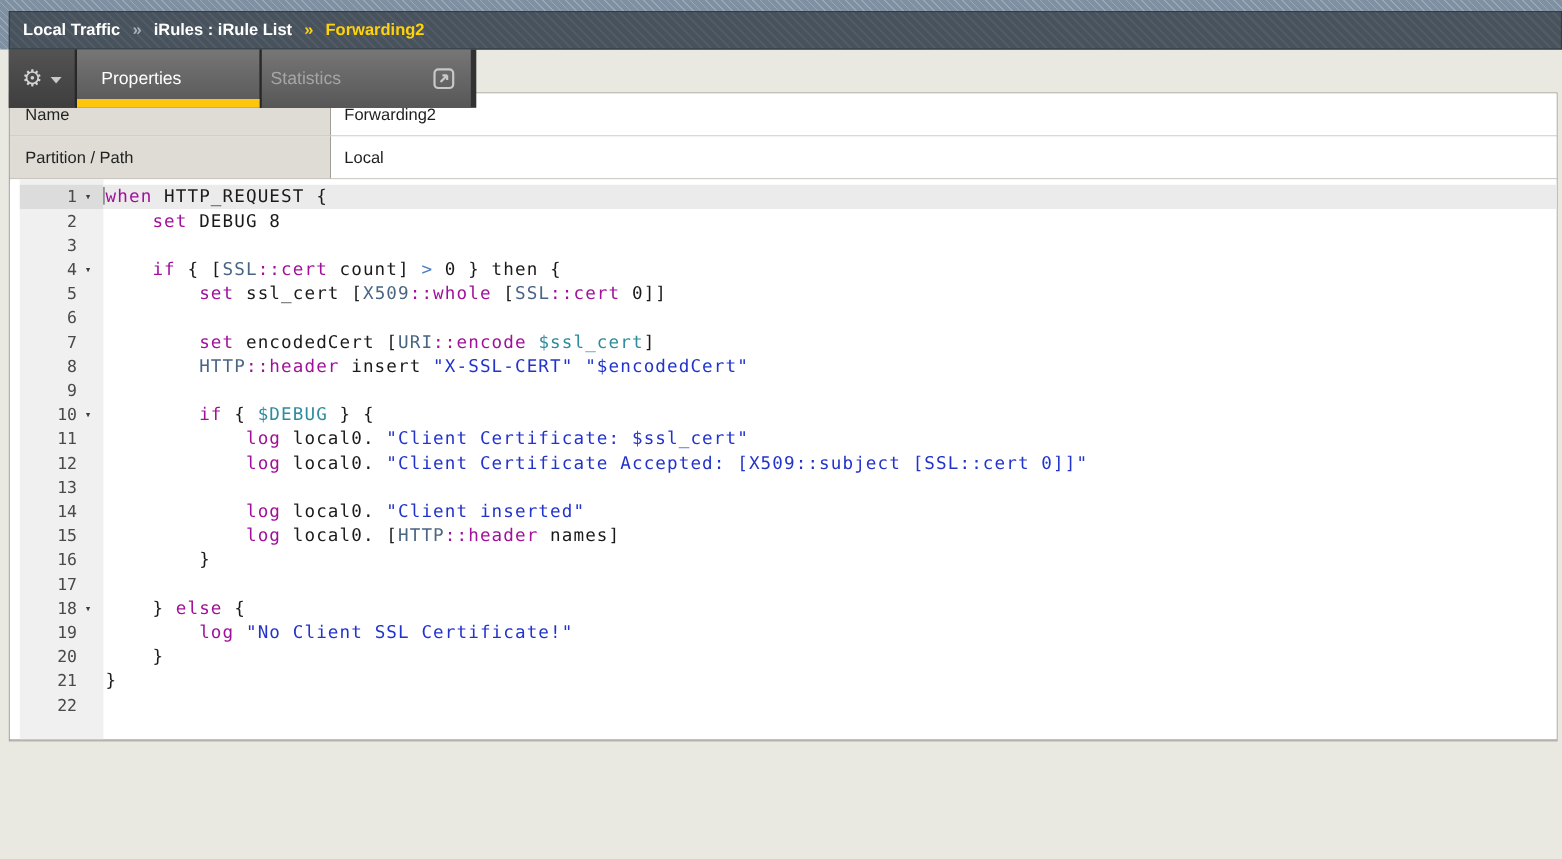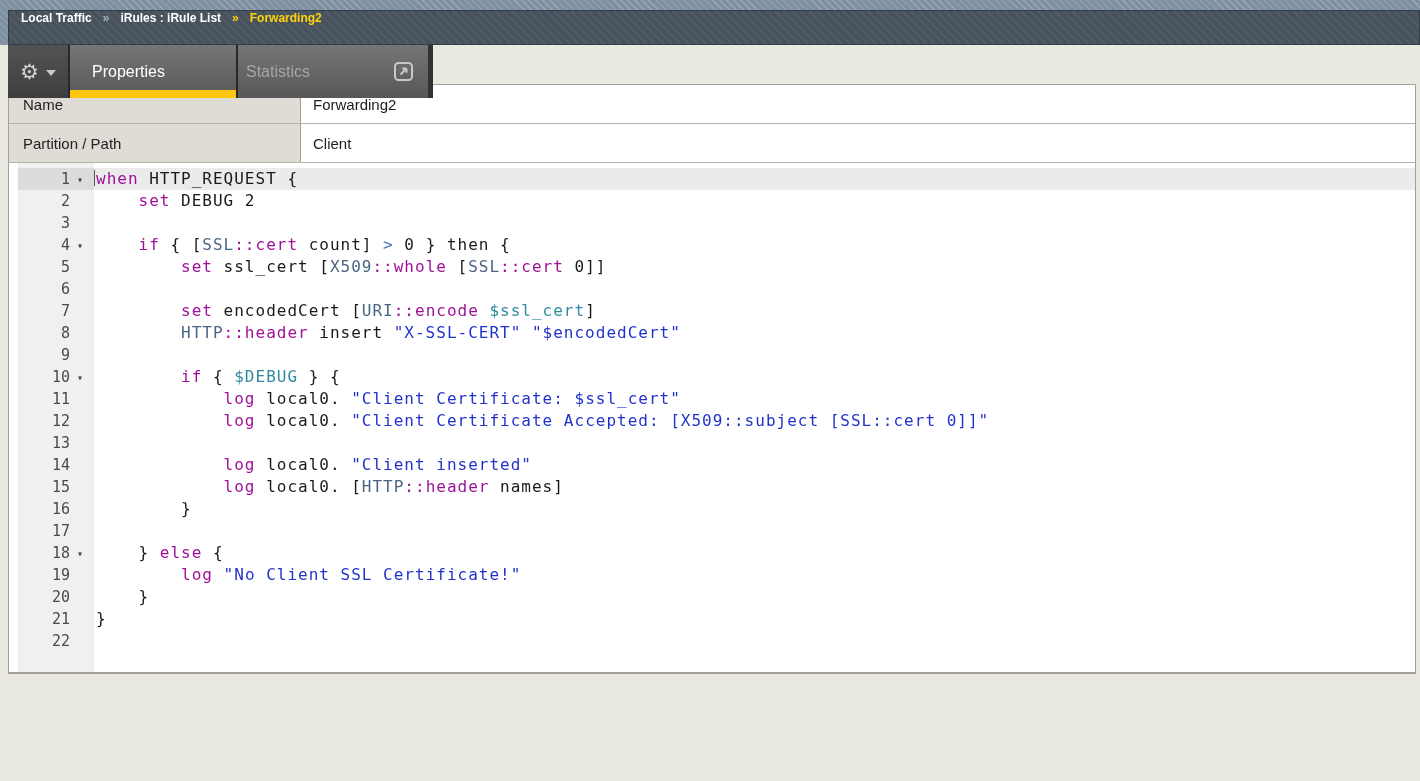--- a/index.html
+++ b/index.html
@@ -22,23 +22,23 @@
   
   .top-band{
     position:absolute;top:0;left:0;width:100%;height:45px;
     background:repeating-linear-gradient(45deg, rgba(255,255,255,.22) 0 1px, rgba(255,255,255,0) 1px 5px) #7e90a1;
   }
   
   .crumb-bar{
     position:absolute;top:10px;left:8px;right:0;height:35px;
     background:repeating-linear-gradient(45deg, rgba(255,255,255,.05) 0 2px, rgba(255,255,255,0) 2px 6px) #47525d;
     border:1px solid #333d46;
-    display:flex;align-items:flex-start;
+    display:flex;align-items:center;
     padding-left:12px;
-    font-size:12px;font-weight:bold;color:#ffffff;
+    font-size:15px;font-weight:bold;color:#ffffff;
   }
   .crumb-sep{color:#aab3bb;margin:0 11px;font-weight:bold;}
   .crumb-sep.current-sep{color:var(--crumb-current);}
   .crumb-current{color:var(--crumb-current);}
   
   .tab-strip{
     position:absolute;top:45px;left:8px;width:425px;height:53px;
     background:#323232;
     display:flex;
   }
@@ -178,21 +178,21 @@
 
 <h2 class="section-title">Properties</h2>
 
 <div class="props-table">
   <div class="prow prow-text">
     <div class="plabel">Name</div>
     <div class="pvalue">Forwarding2</div>
   </div>
   <div class="prow prow-text">
     <div class="plabel">Partition / Path</div>
-    <div class="pvalue">Client</div>
+    <div class="pvalue">Local</div>
   </div>
   <div class="prow prow-def">
     <div class="pvalue">
       <div class="editor">
         <div class="gutter">
             <div class="gl hl">
               <span class="num">1</span>
               <span class="fold">▾</span>
             </div>
             <div class="gl">
@@ -275,21 +275,21 @@
               <span class="num">21</span>
               <span class="fold"></span>
             </div>
             <div class="gl">
               <span class="num">22</span>
               <span class="fold"></span>
             </div>
           </div>
         <div class="code-area">
             <div class="cl hl"><span class="cursor"></span><span class="kw">when</span><span class="pl"> HTTP_REQUEST {</span></div>
-            <div class="cl"><span class="pl">    </span><span class="kw">set</span><span class="pl"> DEBUG 2</span></div>
+            <div class="cl"><span class="pl">    </span><span class="kw">set</span><span class="pl"> DEBUG 8</span></div>
             <div class="cl"></div>
             <div class="cl"><span class="pl">    </span><span class="kw">if</span><span class="pl"> { [</span><span class="ns">SSL</span><span class="fn">::cert</span><span class="pl"> count] </span><span class="op">&gt;</span><span class="pl"> 0 } then {</span></div>
             <div class="cl"><span class="pl">        </span><span class="kw">set</span><span class="pl"> ssl_cert [</span><span class="ns">X509</span><span class="fn">::whole</span><span class="pl"> [</span><span class="ns">SSL</span><span class="fn">::cert</span><span class="pl"> 0]]</span></div>
             <div class="cl"></div>
             <div class="cl"><span class="pl">        </span><span class="kw">set</span><span class="pl"> encodedCert [</span><span class="ns">URI</span><span class="fn">::encode</span><span class="pl"> </span><span class="var">$ssl_cert</span><span class="pl">]</span></div>
             <div class="cl"><span class="pl">        </span><span class="ns">HTTP</span><span class="fn">::header</span><span class="pl"> insert </span><span class="str">"X-SSL-CERT"</span><span class="pl"> </span><span class="str">"$encodedCert"</span></div>
             <div class="cl"></div>
             <div class="cl"><span class="pl">        </span><span class="kw">if</span><span class="pl"> { </span><span class="var">$DEBUG</span><span class="pl"> } {</span></div>
             <div class="cl"><span class="pl">            </span><span class="kw">log</span><span class="pl"> local0. </span><span class="str">"Client Certificate: $ssl_cert"</span></div>
             <div class="cl"><span class="pl">            </span><span class="kw">log</span><span class="pl"> local0. </span><span class="str">"Client Certificate Accepted: [X509::subject [SSL::cert 0]]"</span></div>

